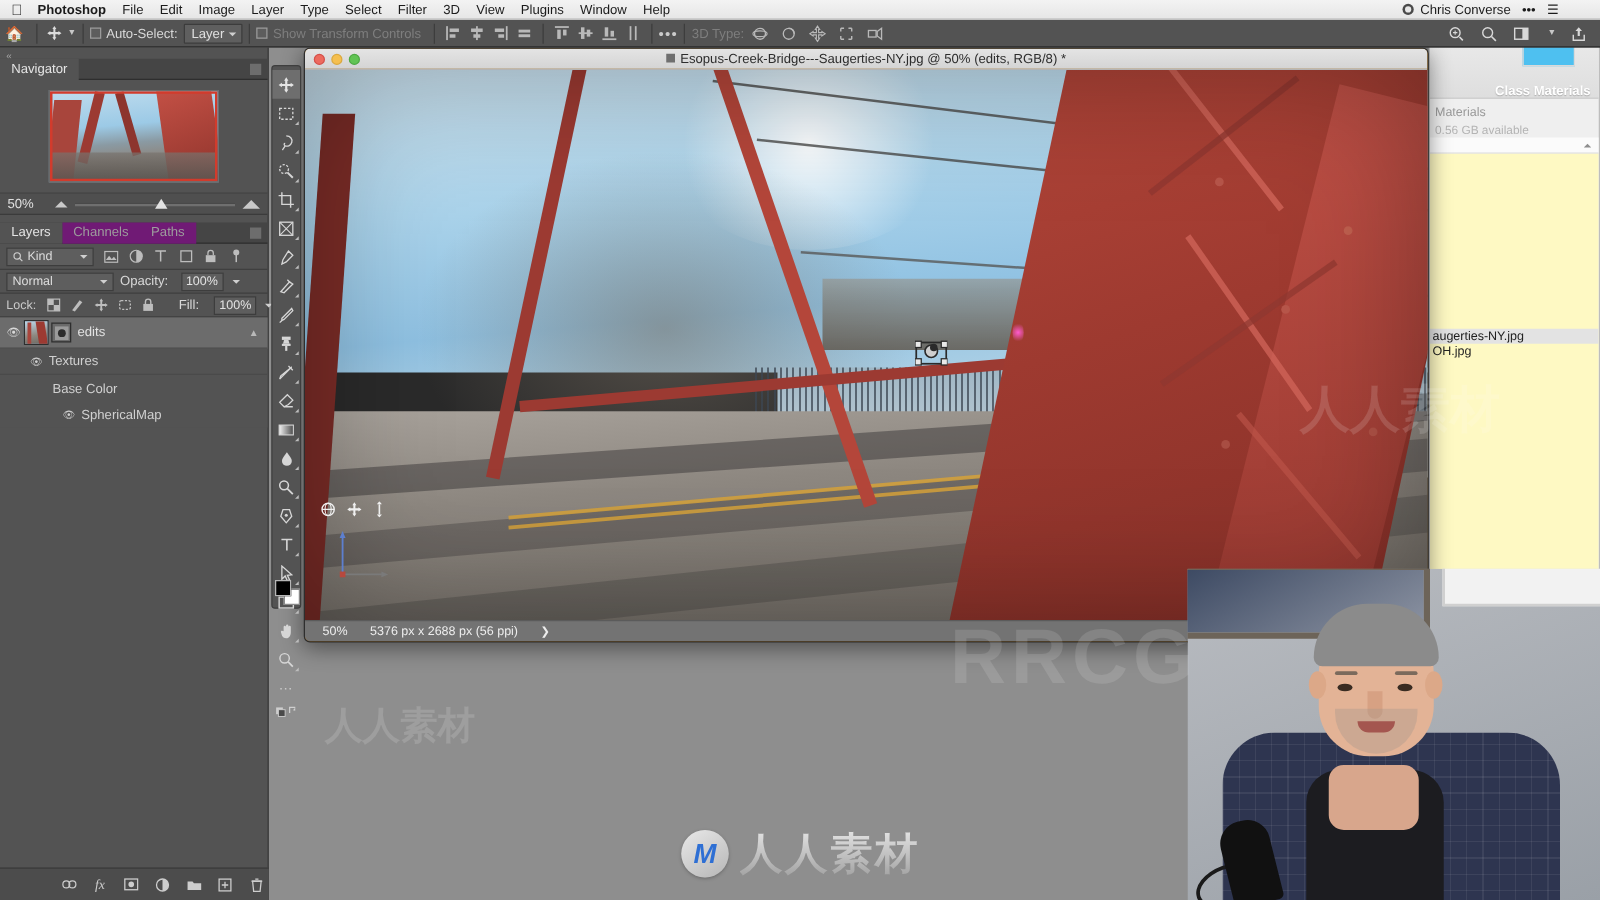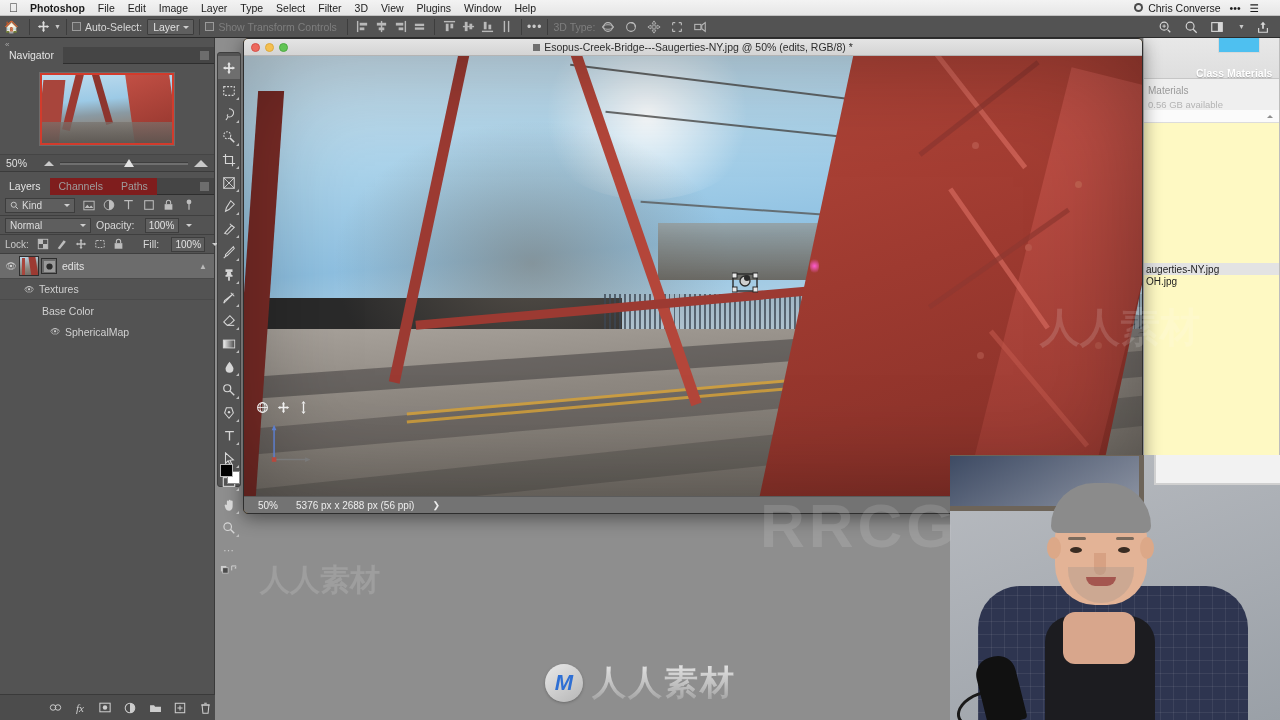--- a/index.html
+++ b/index.html
@@ -16,21 +16,21 @@
   .macbar {
     position:absolute; top:0; left:0; width:1280px; height:16px;
     background:linear-gradient(#f3f3f3,#e6e6e6);
     border-bottom:1px solid #c2c2c2;
     display:flex; align-items:center; color:#1b1b1b; font-size:10.5px;
     z-index:60;
   }
   .macbar .apple { margin:0 12px 0 9px; font-size:12px; line-height:1; }
   .macbar .app-name { font-weight:bold; margin-right:13px; }
   .macbar .mi { margin-right:13px; white-space:nowrap; }
-  .macbar .right { margin-left:auto; display:flex; align-items:center; padding-right:12px; }
+  .macbar .right { margin-left:auto; display:flex; align-items:center; padding-right:24px; }
   .macbar .right .mi { margin-right:9px; }
   .badge-user { display:inline-block; width:9px;height:9px;border-radius:50%;
     background:#4a4a4a; margin-right:5px; position:relative; }
   .badge-user:after{content:"";position:absolute;inset:2px;border-radius:50%;background:#e8e8e8;}
 
   
   .optbar {
     position:absolute; top:16px; left:0; width:1280px; height:22px;
     background:#535353; border-bottom:1px solid #2b2b2b;
     display:flex; align-items:center; color:#d4d4d4; z-index:55;
@@ -59,21 +59,21 @@
     position:absolute; top:38px; left:0; width:215px; height:682px;
     background:#535353; border-right:1px solid #3a3a3a; z-index:40;
   }
   .collapse-arrows{position:absolute;top:2px;left:5px;color:#a8a8a8;font-size:8px;letter-spacing:-1px;}
   .panel-tabs {
     display:flex; align-items:center; height:17px; background:#454545;
     border-bottom:1px solid #2e2e2e; position:relative;
   }
   .ptab {
     padding:2px 9px 3px 9px; font-size:10.5px; color:#9d9d9d; height:17px;
-    display:flex; align-items:center; background:#7f1d1d;
+    display:flex; align-items:center; background:#701a75;
   }
   .ptab.active { background:#535353; color:#e4e4e4; }
   .panel-menu { position:absolute; right:5px; top:4px; width:9px; height:9px;
     background:#6d6d6d; }
 
   .nav-thumbwrap {
     height:90px; display:flex; align-items:center; justify-content:center;
     background:#535353;
   }
   .nav-thumb {

